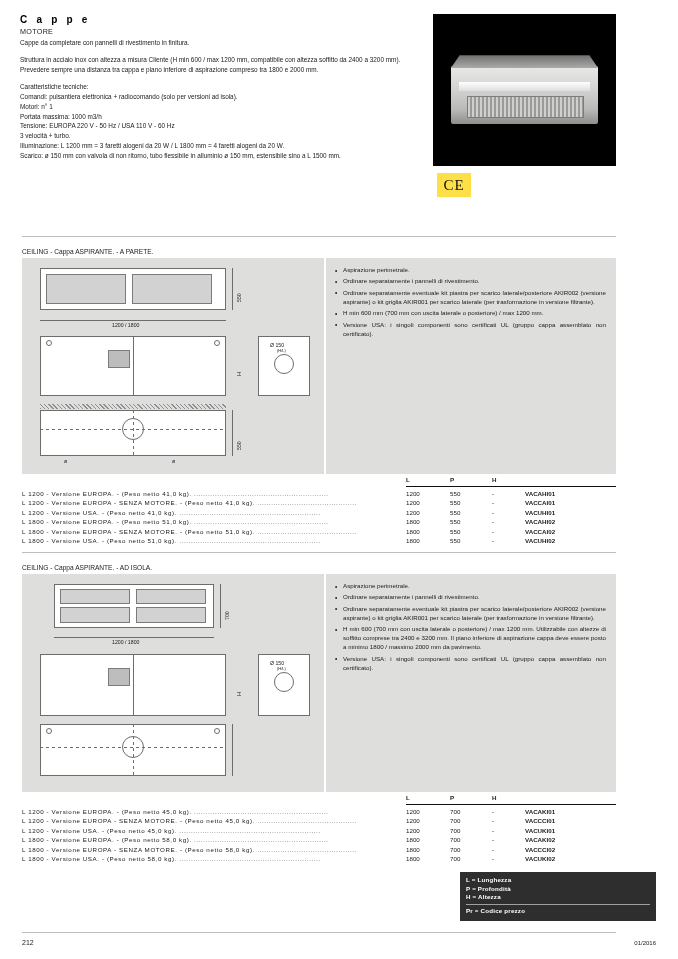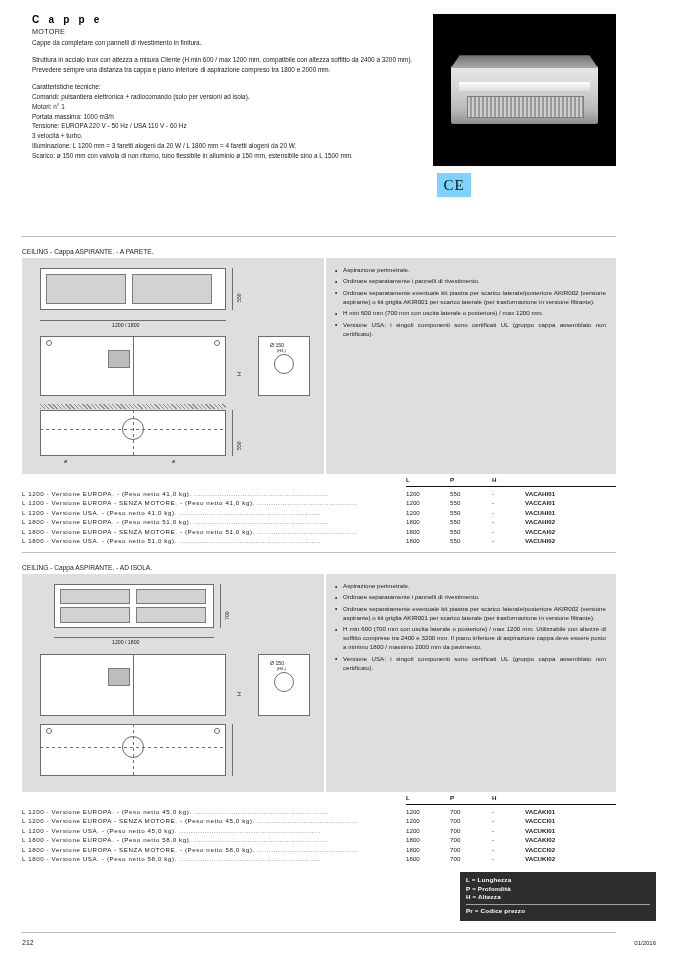--- a/index.html
+++ b/index.html
@@ -19,21 +19,21 @@
     position: absolute;
     left: 0; top: 0;
     width: 678px;
     height: 959px;
     overflow: hidden;
   }
 
   
   .header {
     position: absolute;
-    left: 32px;
+    left: 20px;
     top: 14px;
     width: 400px;
   }
   .brand {
     font-size: 10px;
     font-weight: bold;
     letter-spacing: 3.2px;
     color: #000;
     margin-bottom: 2px;
   }
@@ -95,21 +95,21 @@
     height: 9px;
     background: linear-gradient(180deg,#ffffff 0%, #dedede 100%);
   }
 
   .ce {
     position: absolute;
     left: 437px;
     top: 173px;
     width: 34px;
     height: 24px;
-    background: #7dd3fc;
+    background: #fde047;
     color: #111;
     font-size: 15px;
     font-family: "Liberation Serif", serif;
     letter-spacing: 1px;
     display: flex;
     align-items: center;
     justify-content: center;
   }
 
   .rule {

